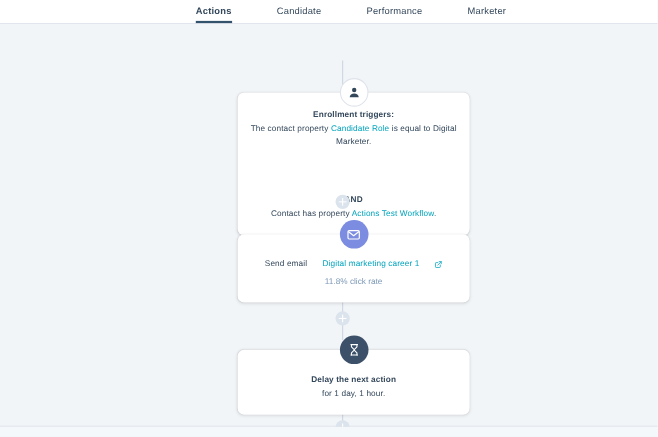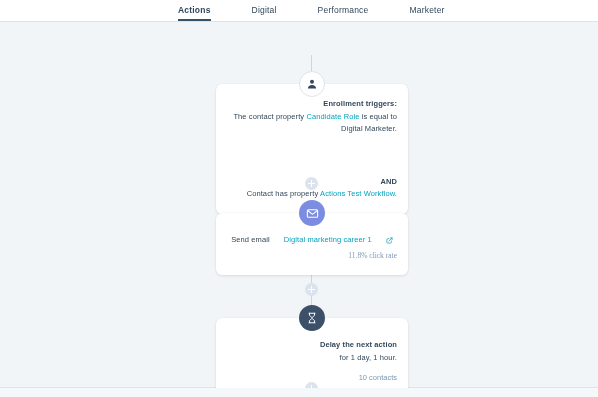--- a/index.html
+++ b/index.html
@@ -92,26 +92,26 @@
     position: absolute;
     background: #ffffff;
   }
   .plus-node::before { width: 7px; height: 1.5px; }
   .plus-node::after  { width: 1.5px; height: 7px; }
 
   
   .card {
     position: absolute;
     left: 216px;
-    width: 192px;
+    width: 211px;
     box-sizing: border-box;
     background: #ffffff;
     border-radius: 6px;
     box-shadow: 0 1px 3px rgba(0,0,0,0.10), 0 0 1px rgba(0,0,0,0.08);
-    text-align: right;
+    text-align: center;
     z-index: 2;
   }
   .card-body {
     padding: 14px 11px 13px 11px;
   }
 
   
   .badge {
     position: absolute;
     width: 26px;
@@ -182,21 +182,21 @@
     height: 1px;
     background: #dfe3eb;
   }
 </style>
 </head>
 <body>
 
 <div class="header">
   <div class="tabs">
     <div class="tab active">Actions</div>
-    <div class="tab">Digital</div>
+    <div class="tab">Candidate</div>
     <div class="tab">Performance</div>
     <div class="tab">Marketer</div>
   </div>
 </div>
 
 <div class="canvas">
   <div class="flow">
 
     <div class="spine" style="top:33px;  height:30px;"></div>
     <div class="spine" style="top:134px; height:57px;"></div>
@@ -241,40 +241,39 @@
           <span class="bold">Send email</span>
           <span class="link bold">Digital marketing career 1</span>
           <span class="ext-icon">
             <svg width="7" height="7" viewBox="0 0 24 24" fill="none" stroke="#00a4bd" stroke-width="2.4" stroke-linecap="round" stroke-linejoin="round" aria-hidden="true">
               <path d="M18 13.5V19a2 2 0 0 1-2 2H5a2 2 0 0 1-2-2V8a2 2 0 0 1 2-2h5.5"></path>
               <path d="M14.5 3H21v6.5"></path>
               <path d="M10 14L21 3"></path>
             </svg>
           </span>
         </div>
-        <div class="muted" style="margin-top:3px;font-family:Liberation Serif, serif;">11.8% click rate</div>
+        <div class="muted" style="margin-top:3px;">11.8% click rate</div>
       </div>
     </div>
 
     <div class="plus-node" style="top:261px;"></div>
 
     <div class="card" style="top:296px;">
       <div class="badge delay">
         <svg width="12" height="12" viewBox="0 0 24 24" fill="none" stroke="#ffffff" stroke-width="2" stroke-linecap="round" stroke-linejoin="round" aria-hidden="true">
           <path d="M6 2.5h12"></path>
           <path d="M6 21.5h12"></path>
           <path d="M7 2.5v4l5 5 5-5v-4"></path>
           <path d="M7 21.5v-4l5-5 5 5v4"></path>
         </svg>
       </div>
       <div class="card-body">
         <div class="spacer-sm"></div>
         <div class="line bold">Delay the next action</div>
         <div class="line">for 1 day, 1 hour.</div>
-        <div class="muted" style="margin-top:8px;">10 contacts</div>
       </div>
     </div>
 
     <div class="plus-node" style="top:360px;"></div>
 
   </div>
   <div class="bottom-rule"></div>
 </div>
 
 </body></html>

